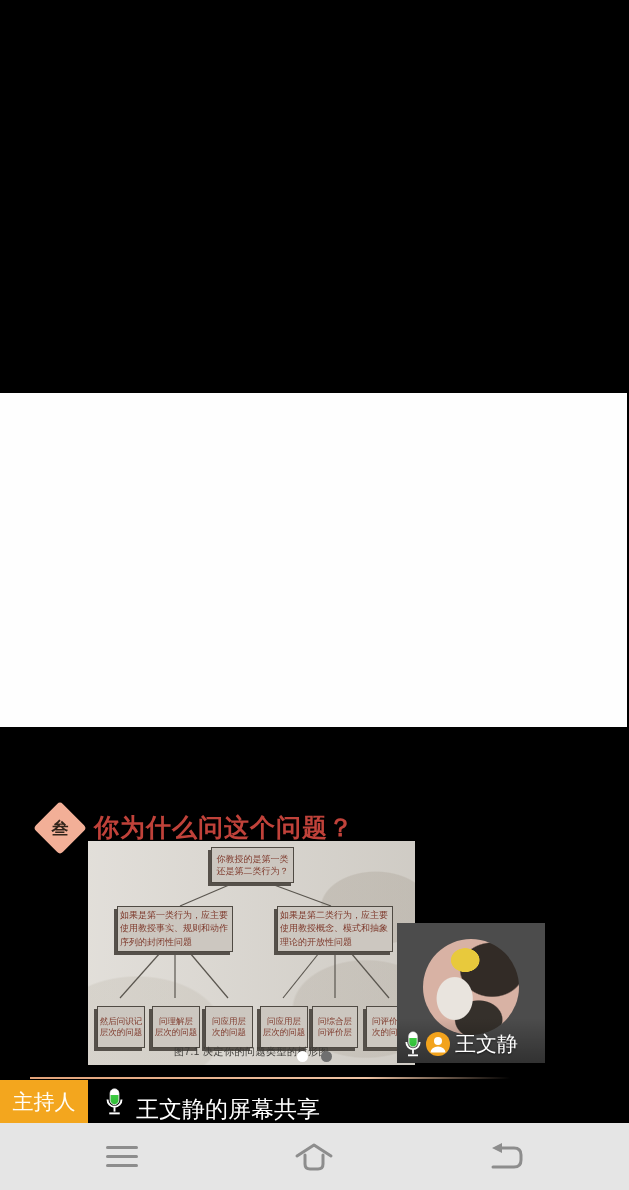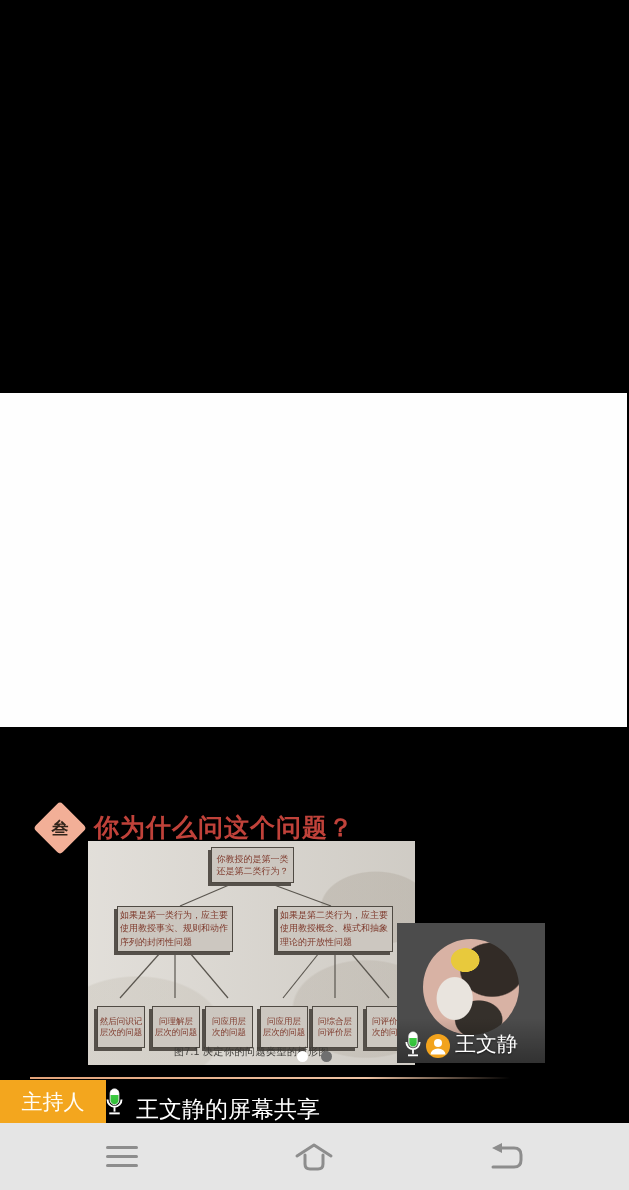--- a/index.html
+++ b/index.html
@@ -43,31 +43,31 @@
   .tile{left:397px;top:923px;width:148px;height:140px;background:#4c4c4c;}
   .tile-shade{position:absolute;left:0;bottom:0;width:100%;height:45px;
      background:linear-gradient(rgba(0,0,0,0),rgba(0,0,0,.35));}
   .avatar{position:absolute;left:26px;top:16px;width:96px;height:96px;border-radius:50%;
      background-color:#d8b2a4;
      background-image:
        radial-gradient(ellipse 24px 20px at 44% 22%, #e8c93c 58%, rgba(232,201,60,0) 61%),
        radial-gradient(ellipse 32px 38px at 33% 62%, #e9e4de 55%, rgba(234,229,223,0) 58%),
        radial-gradient(ellipse 42px 34px at 58% 84%, #35302b 55%, rgba(53,48,43,0) 58%),
        radial-gradient(ellipse 52px 44px at 72% 32%, #322b26 60%, rgba(50,43,38,0) 63%);}
-  .tile-label{position:absolute;left:6px;bottom:5px;display:flex;align-items:flex-end;gap:3px;}
+  .tile-label{position:absolute;left:6px;bottom:5px;display:flex;align-items:center;gap:3px;}
   .tile-name{color:#fff;font-size:21px;margin-left:2px;text-shadow:0 1px 2px rgba(0,0,0,.6);}
 
   
   .dot{width:11px;height:11px;border-radius:50%;}
   .dot.active{background:#ffffff;}
   .dot.idle{background:#6f6f6f;}
 
   
   .share-bar{left:0;top:1080px;width:629px;height:43px;background:#000;}
-  .role-badge{position:absolute;left:0;top:0;width:106px;height:43px;background:#f3a61e;
+  .role-badge{position:absolute;left:0;top:0;width:88px;height:43px;background:#f3a61e;
      display:flex;align-items:center;justify-content:center;color:#fffdf6;font-size:21px;}
   .share-mic{position:absolute;left:104px;top:8px;}
   .share-text{position:absolute;left:136px;top:0;height:58px;display:flex;align-items:center;
      color:#fff;font-size:23px;}
 
   
   .nav-bar{left:0;top:1123px;width:629px;height:67px;background:#e5e5e5;
      display:flex;align-items:center;}
   .nav-btn{position:absolute;top:0;height:67px;width:90px;display:flex;align-items:center;justify-content:center;}
   .nav-menu{left:77px;}  .nav-home{left:269px;}  .nav-back{left:460px;}

